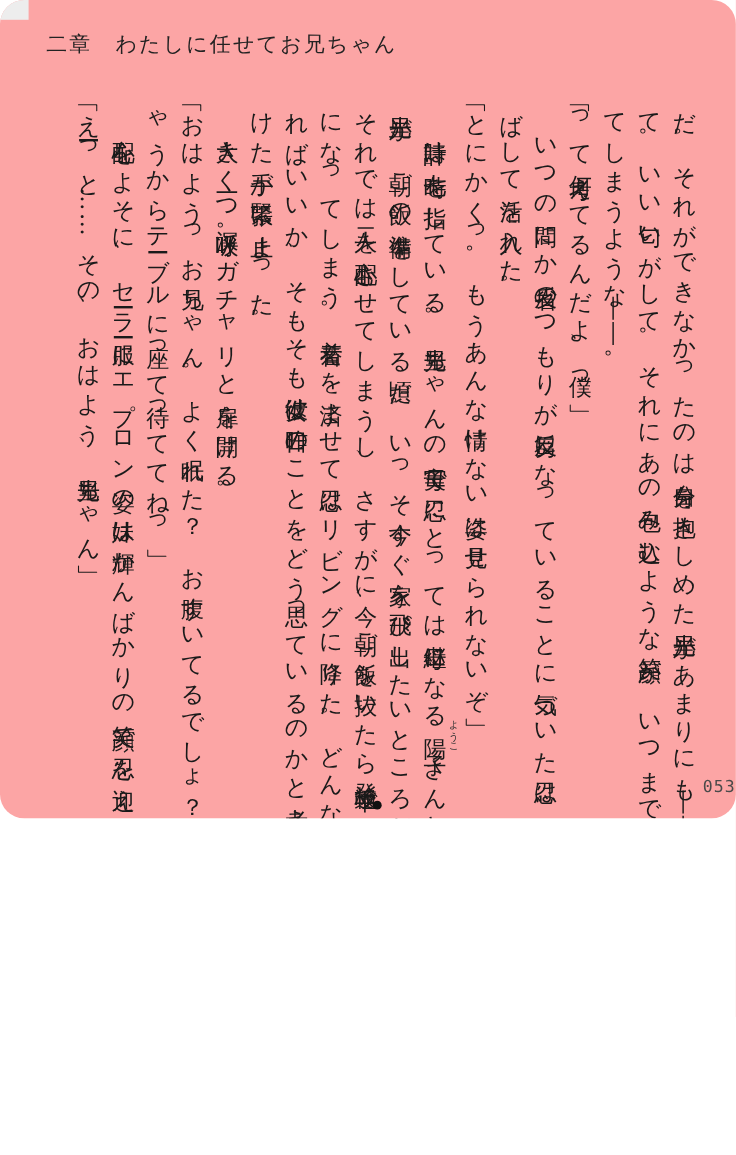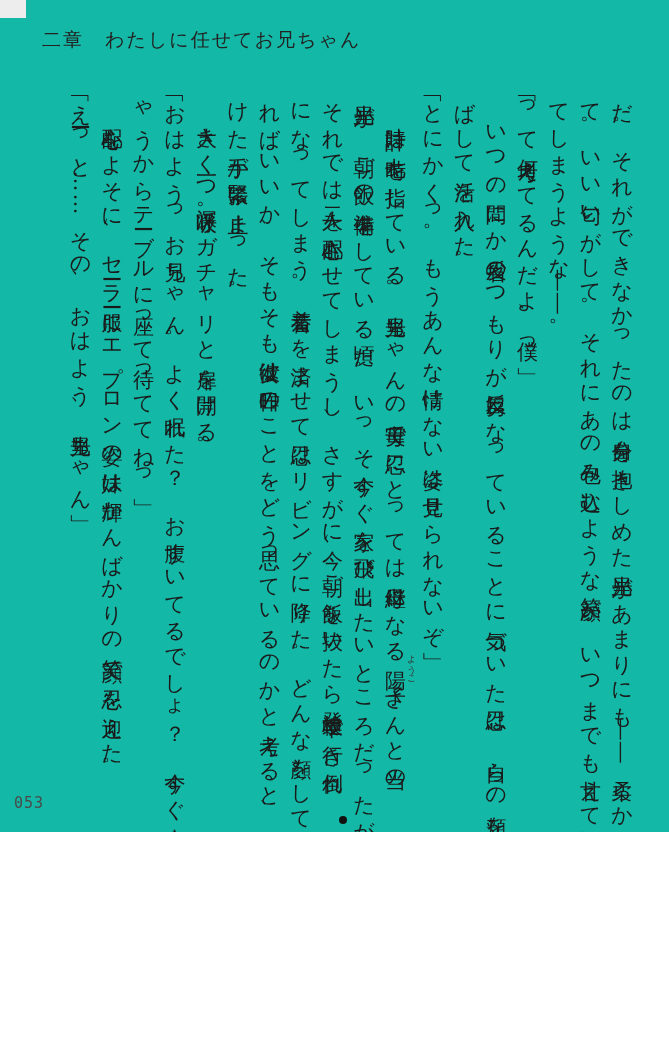--- a/index.html
+++ b/index.html
@@ -1,23 +1,24 @@
 <!DOCTYPE html>
 <html lang="ja"><head>
 <meta charset="utf-8">
 <style>
   html, body { margin: 0; padding: 0; }
   .page {
     position: relative;
     width: 669px;
-    height: 832px;
-    background: #14b8a6;
+    height: 744px;
+    background: #fca5a5;
     overflow: hidden;
     font-family: "DejaVu Serif", "Liberation Serif", serif;
     color: #1c1c1c;
+    border-radius: 22px;
   }
   .scan-corner {
     position: absolute;
     left: 0; top: 0;
     width: 26px; height: 18px;
     background: #ededed;
   }
   .chapter-header {
     position: absolute;
     left: 42px; top: 27px;
@@ -50,21 +51,21 @@
   .body-text ruby > rt {
     font-size: 9px;
     letter-spacing: 0;
     color: #333;
   }
   .footer {
     position: absolute;
     left: 0;
     bottom: 8px;
     width: 100%;
-    text-align: left;
+    text-align: right;
   }
   .page-number {
     display: block;
     font-family: "DejaVu Sans Mono", "Liberation Mono", monospace;
     font-size: 15px;
     letter-spacing: 1px;
     color: #4a4a4a;
     margin-left: 14px;
   }
   .section-dot {

